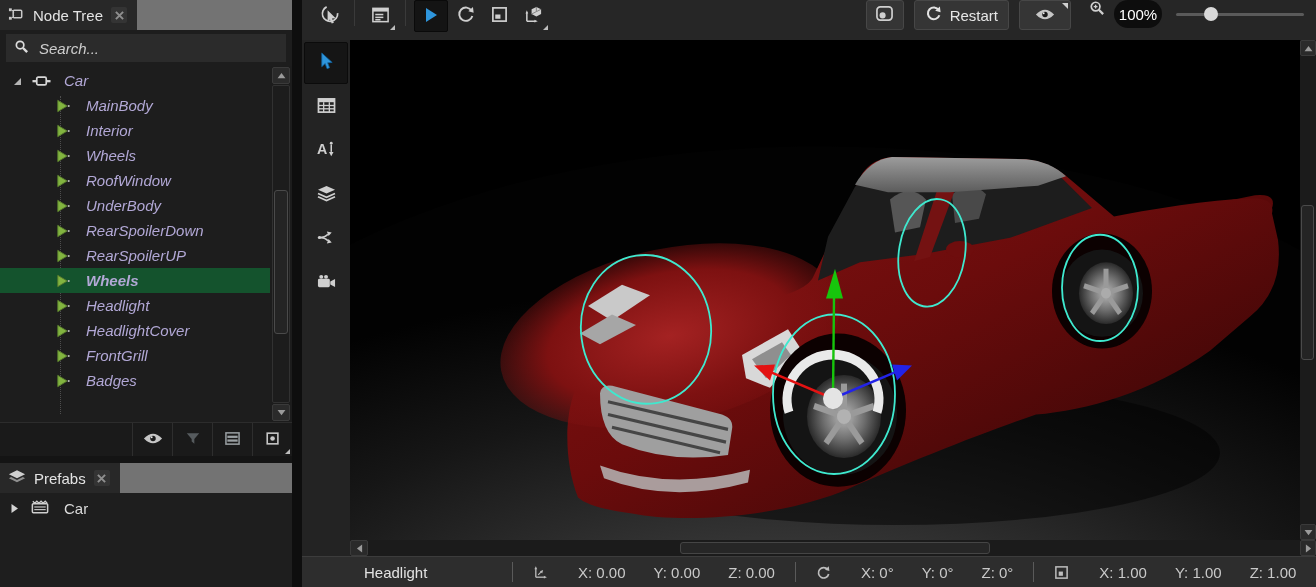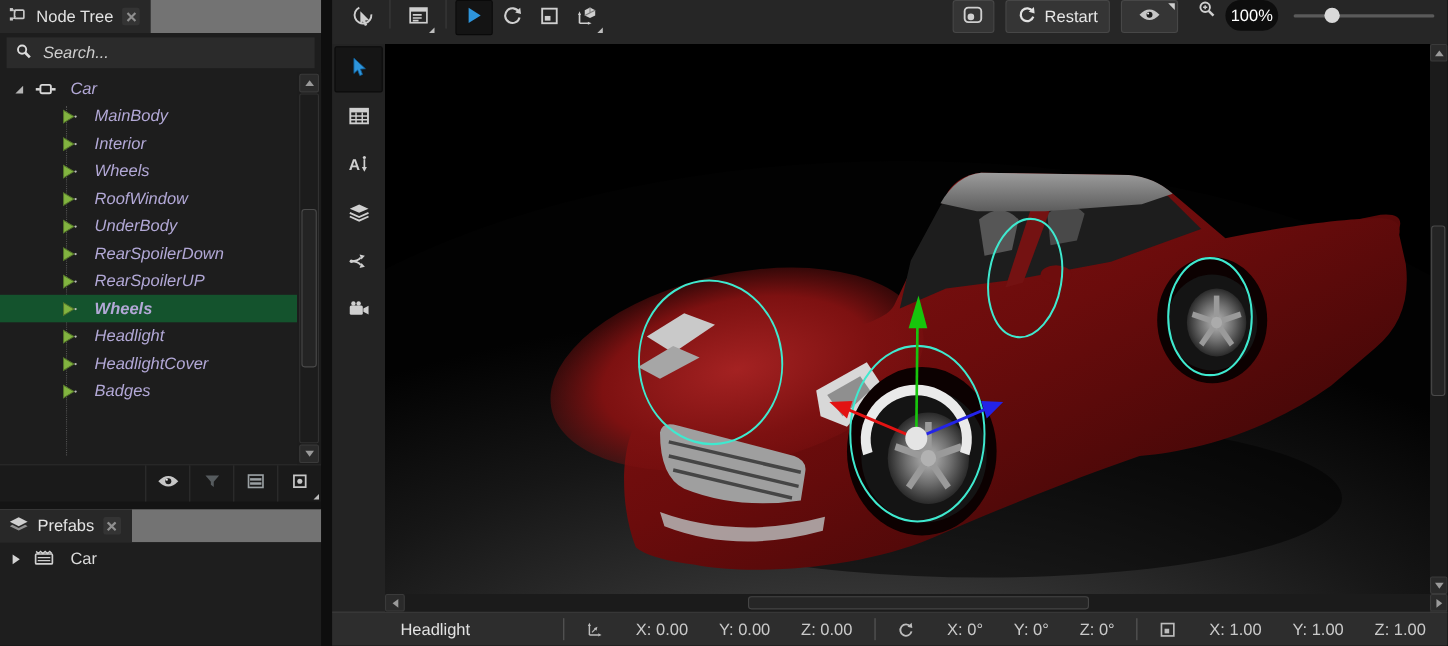--- a/index.html
+++ b/index.html
@@ -229,20 +229,29 @@
             <span class="label">Headlight</span>
           </div>
         <div class="row child">
             <span class="nicon">
               <svg width="17" height="16" viewBox="0 0 18 16">
                 <polygon points="4,2 14,8 4,14" fill="#82b440" stroke="#55772a"></polygon>
                 <circle cx="15.6" cy="8" r="1.1" fill="#bdbdbd"></circle>
               </svg>
             </span>
             <span class="label">HeadlightCover</span>
+          </div>
+        <div class="row child">
+            <span class="nicon">
+              <svg width="17" height="16" viewBox="0 0 18 16">
+                <polygon points="4,2 14,8 4,14" fill="#82b440" stroke="#55772a"></polygon>
+                <circle cx="15.6" cy="8" r="1.1" fill="#bdbdbd"></circle>
+              </svg>
+            </span>
+            <span class="label">FrontGrill</span>
           </div>
         <div class="row child">
             <span class="nicon">
               <svg width="17" height="16" viewBox="0 0 18 16">
                 <polygon points="4,2 14,8 4,14" fill="#82b440" stroke="#55772a"></polygon>
                 <circle cx="15.6" cy="8" r="1.1" fill="#bdbdbd"></circle>
               </svg>
             </span>
             <span class="label">Badges</span>
           </div>

